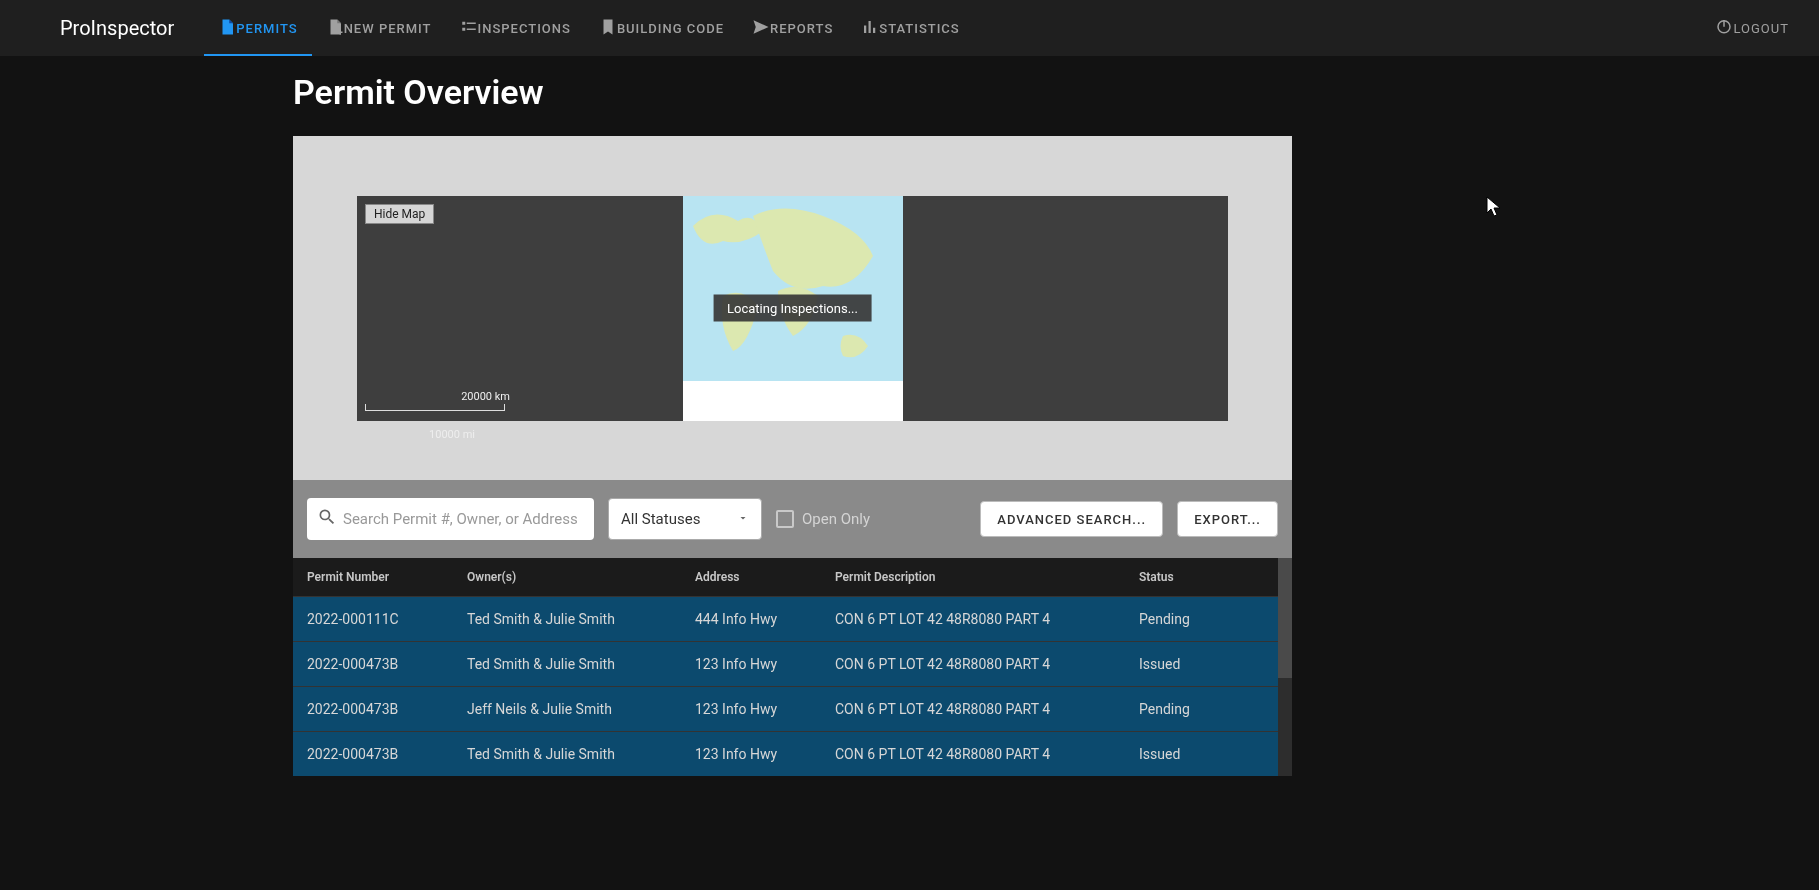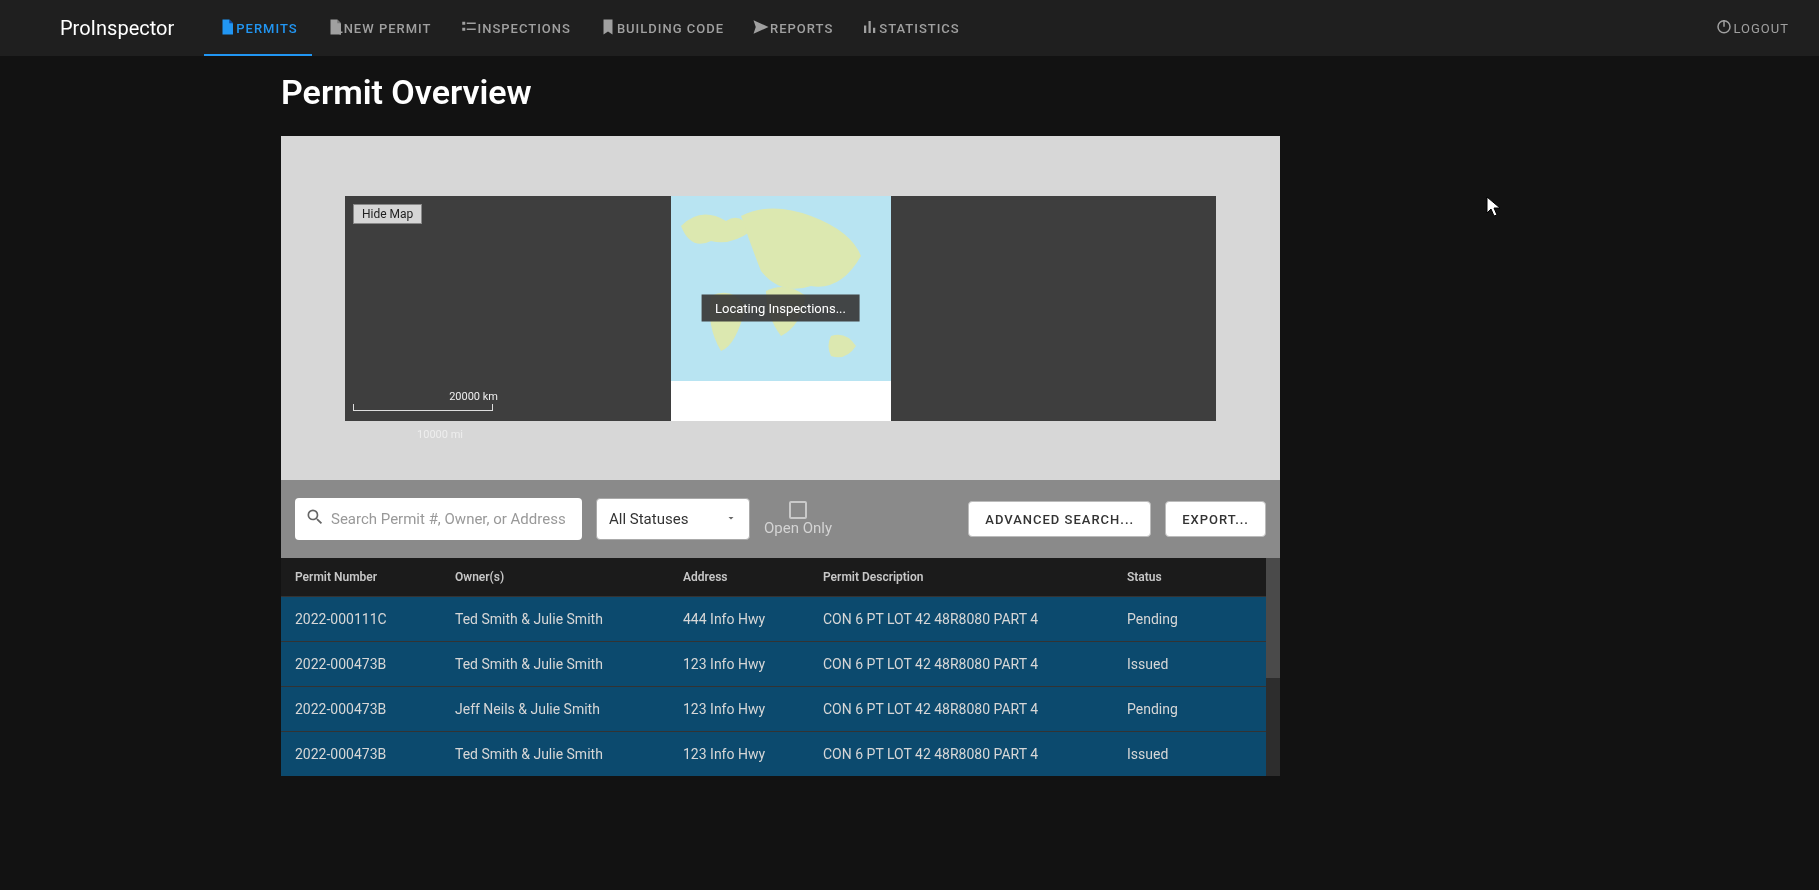--- a/index.html
+++ b/index.html
@@ -58,20 +58,21 @@
     display:flex; flex-direction:row; align-items:center; justify-content:center;
     color:#a0a0a0; font-size:13px; letter-spacing:1px; cursor:pointer; padding:16px 10px;
   }
   .logout svg { width:18px; height:18px; margin-bottom:2px; }
 
   
   .main {
     padding-top: 16px;
     display:flex;
     justify-content: flex-start;
+    padding-left: 12px;
   }
   .content {
     width: 999px;
     margin-left: 281px;
   }
   .page-title {
     font-size: 34px;
     font-weight: 600;
     margin-bottom: 24px;
   }
@@ -170,23 +171,22 @@
     justify-content:space-between;
     padding:0 12px;
     width: 154px;
     color:#333;
     font-size:15px;
     cursor:pointer;
     border:1px solid #aaa;
   }
   .status-select svg { width:12px; height:12px; fill:#666;}
   .checkbox-wrap {
-    display:flex; align-items:center; 
+    display:flex; align-items:center; gap:8px;
     cursor:pointer;
-    flex-direction:column;
   }
   .checkbox-box {
     width:18px; height:18px;
     border:2px solid #c9c9c9;
     border-radius:2px;
   }
   .checkbox-label { color:#d4d4d4; font-size:15px;}
   .filterbar-spacer { flex:1; }
   .action-btn {
     background:#fff;

